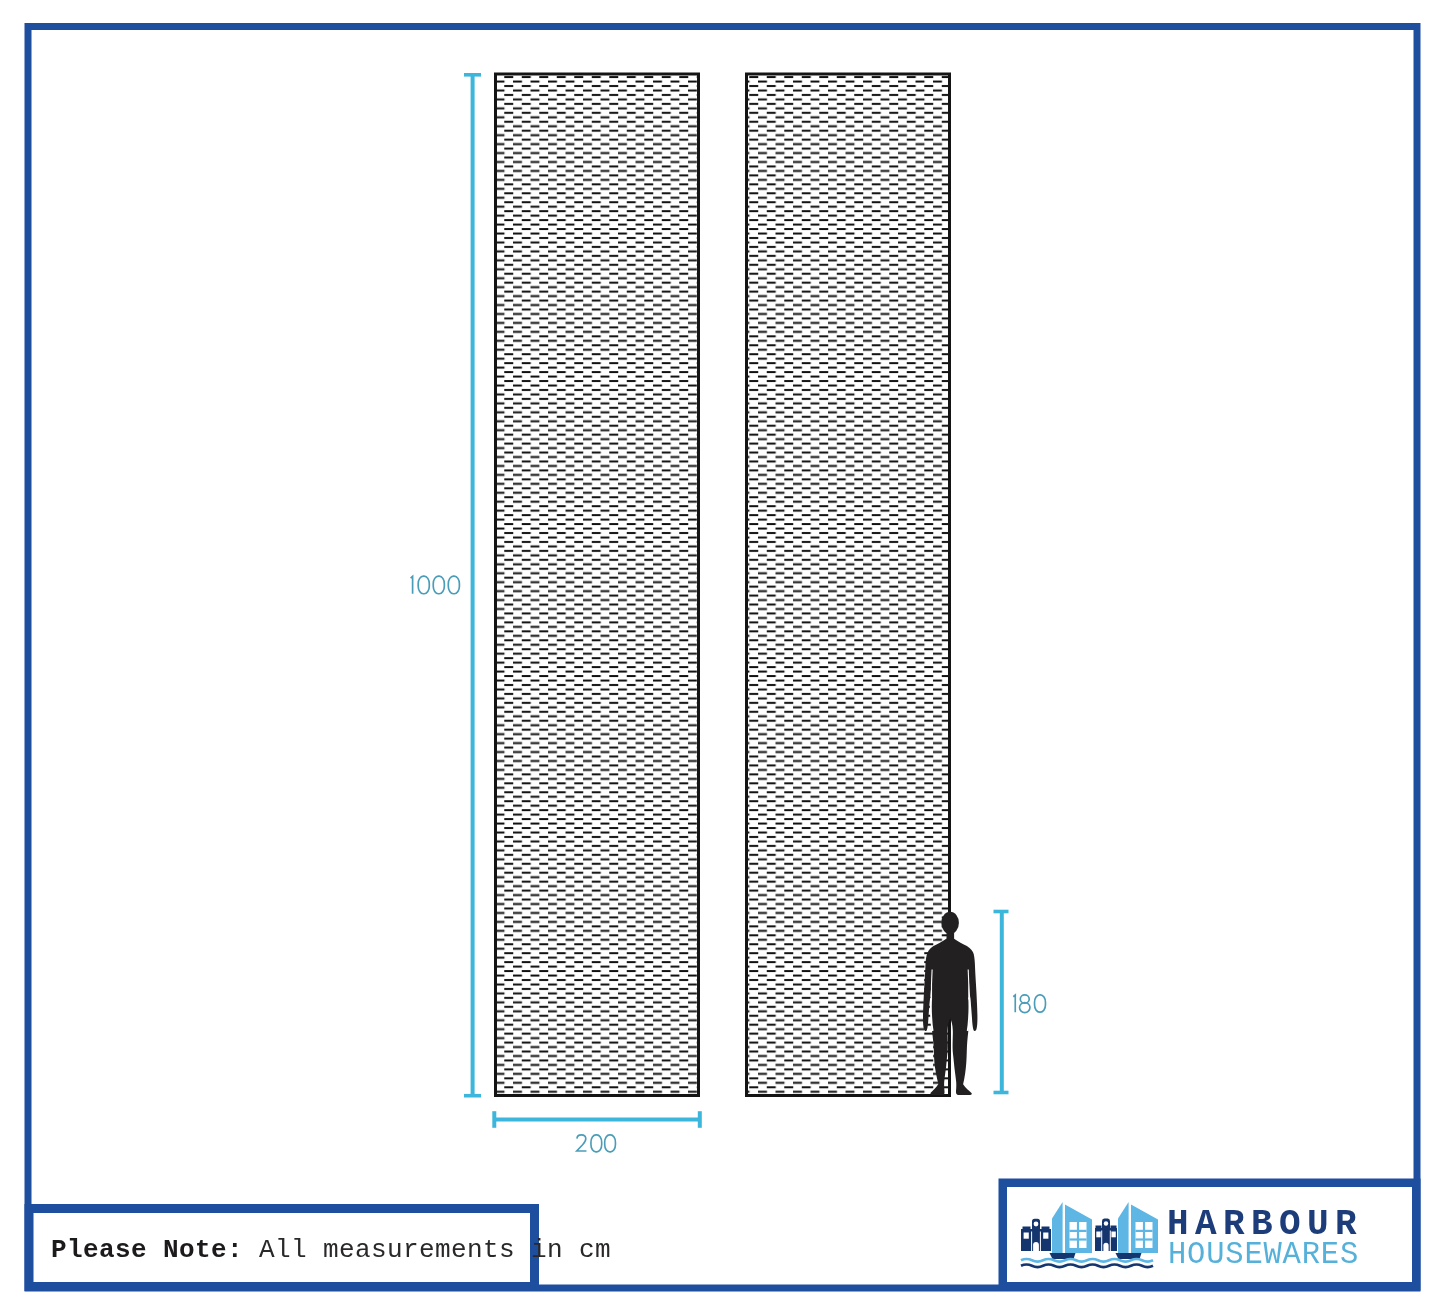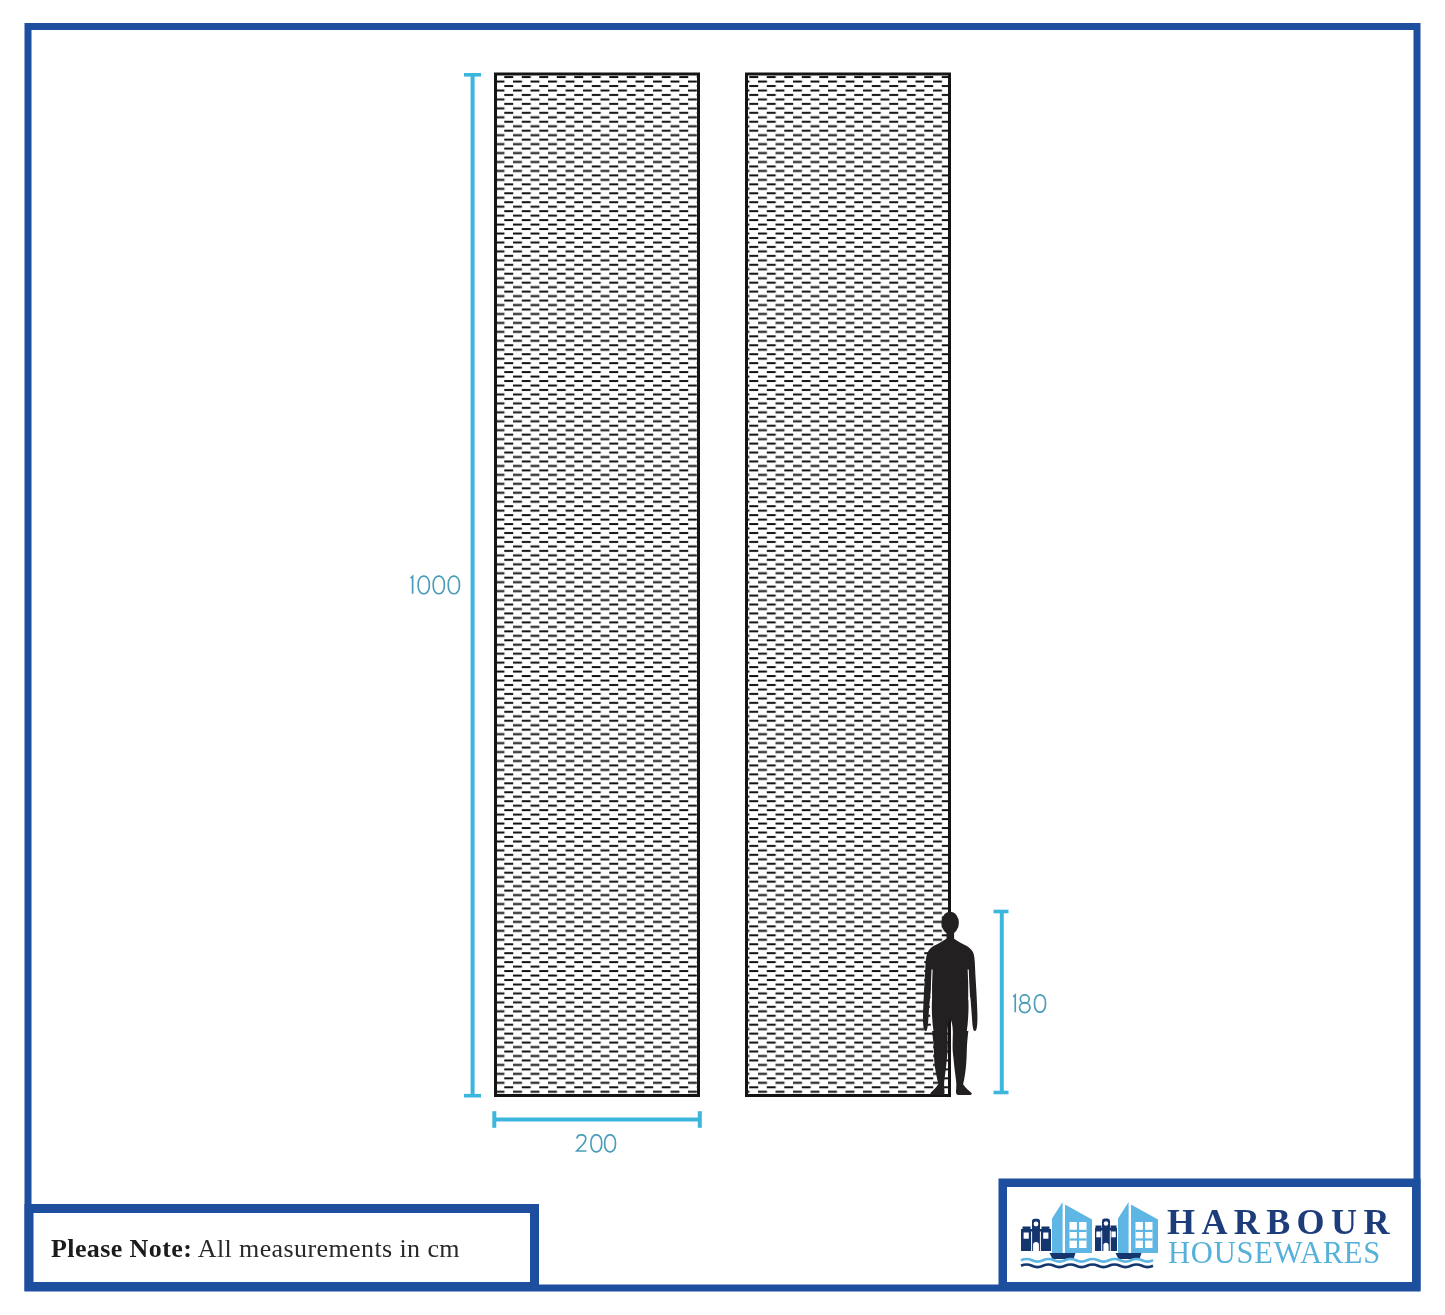--- a/index.html
+++ b/index.html
@@ -1,16 +1,16 @@
 <!DOCTYPE html>
 <html><head>
 <meta charset="utf-8">
 <style>
   html,body{margin:0;padding:0;background:#ffffff;}
-  .page{position:relative;width:1206px;height:1315px;background:#e5e5e5;font-family:Liberation Serif, serif;}
+  .page{position:relative;width:1206px;height:1315px;background:#e5e5e5;font-family:Liberation Mono, monospace;}
   svg{position:absolute;top:0;left:0;filter:blur(0px);}
 </style>
 </head>
 <body>
 <div class="page">
 <svg width="1445" height="1315" viewBox="0 0 1445 1315">
   <defs>
 
     <pattern id="mesh" patternUnits="userSpaceOnUse" width="17.5" height="8.94" x="495.5" y="80">
       <rect x="0" y="0.55" width="9.0" height="2.0" fill="#101010"></rect>

